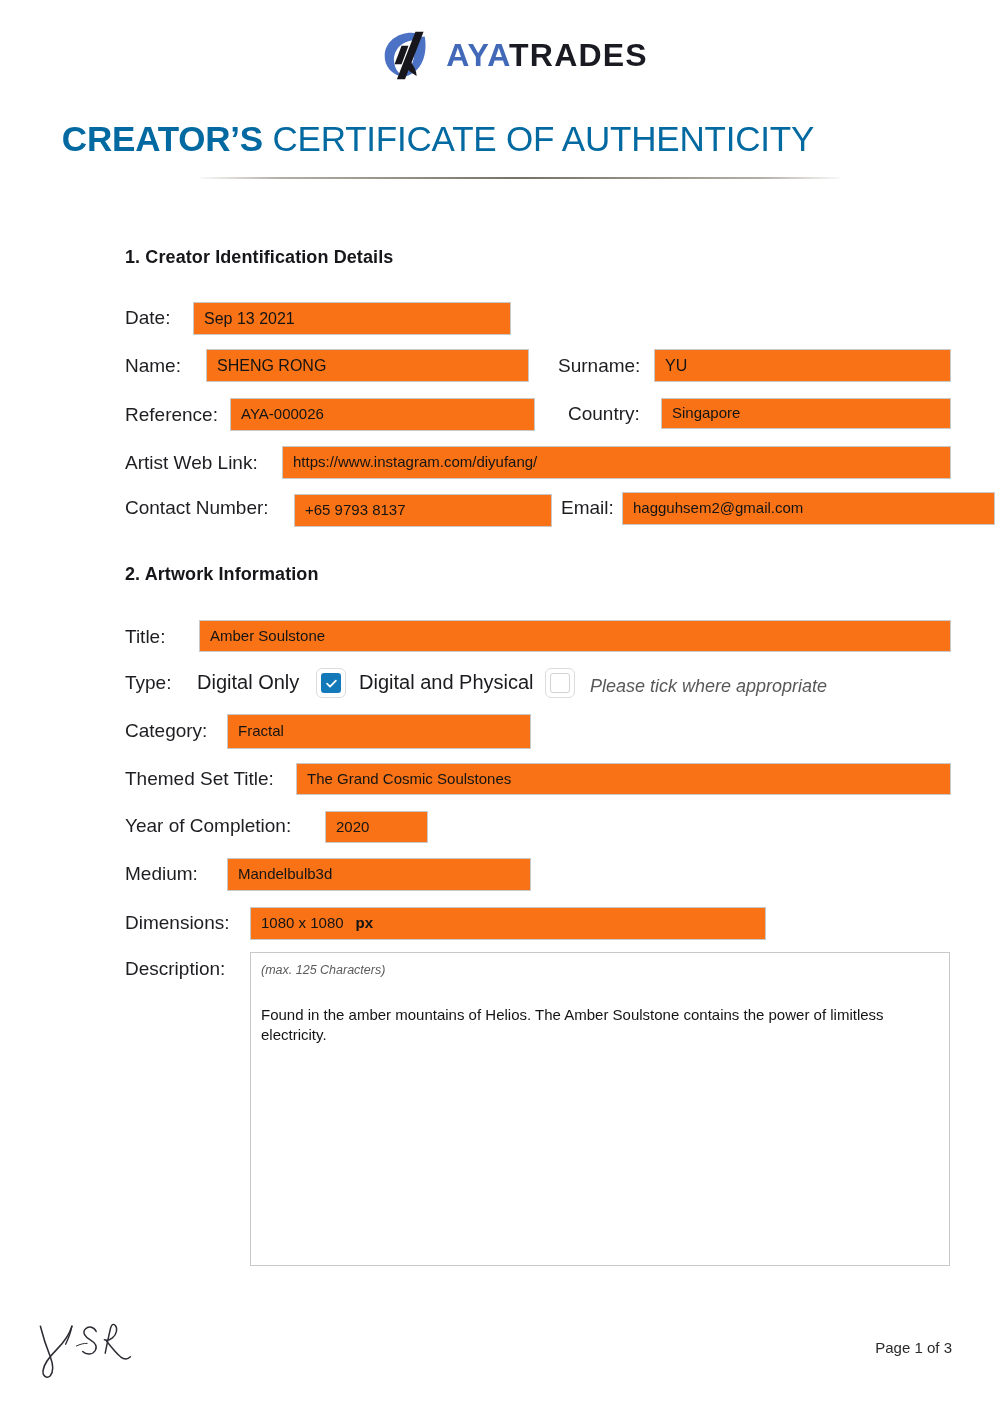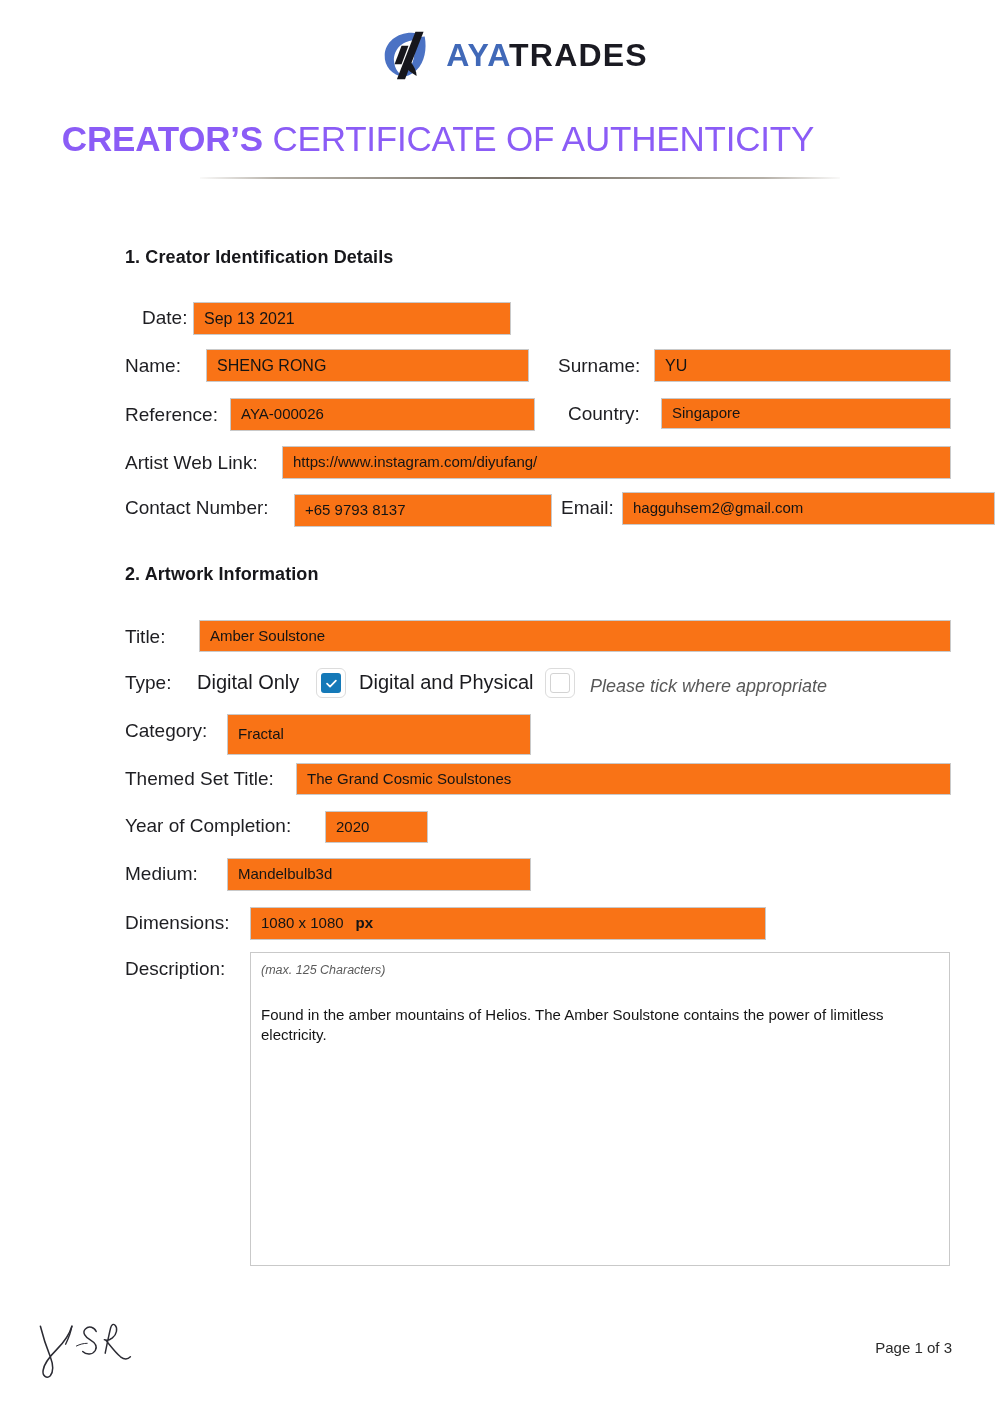--- a/index.html
+++ b/index.html
@@ -52,21 +52,21 @@
 
   
   .doc-title {
     position: absolute;
     left: 0; top: 117px;
     width: 876px;
     text-align: center;
     font-size: 35px;
     line-height: 44px;
     font-weight: 300;
-    color: #8b5cf6;
+    color: #0369a1;
     letter-spacing: -0.2px;
     white-space: nowrap;
   }
   .doc-title .strong {
     font-weight: 700;
   }
   .title-rule {
     position: absolute;
     left: 200px; top: 177px;
     width: 640px;
@@ -228,21 +228,21 @@
       <path d="M60 62 C66 70 70 78 70 86 C62 82 54 76 50 70 Z" fill="#16161c"></path>
     </svg>
     <div class="logo-text"><span class="logo-aya">AYA</span><span class="logo-trades">TRADES</span></div>
   </div>
 
   <div class="doc-title"><span class="strong">CREATOR’S</span><span> CERTIFICATE OF AUTHENTICITY</span></div>
   <div class="title-rule"></div>
 
   <div class="section-head" id="sec1">1. Creator Identification Details</div>
 
-  <div class="flabel" style="left:142px; top:308px;">Date:</div>
+  <div class="flabel" style="left:125px; top:308px;">Date:</div>
   <div class="fbox" style="left:193px; top:302px; width:318px; height:33px;">
     <span class="val big">Sep 13 2021</span>
   </div>
 
   <div class="flabel" style="left:125px; top:356px;">Name:</div>
   <div class="fbox" style="left:206px; top:349px; width:323px; height:33px;">
     <span class="val big">SHENG RONG</span>
   </div>
 
   <div class="flabel" style="left:558px; top:356px;">Surname:</div>
@@ -291,21 +291,21 @@
       </svg>
     </span>
   </div>
   <div class="type-word" style="left:359px; top:672px;">Digital and Physical</div>
   <div class="cbox unchecked" style="left:545px; top:668px;">
     <span class="inner"></span>
   </div>
   <div class="hint-italic" style="left:590px; top:677px;">Please tick where appropriate</div>
 
   <div class="flabel" style="left:125px; top:721px;">Category:</div>
-  <div class="fbox" style="left:227px; top:714px; width:304px; height:41px;">
+  <div class="fbox" style="left:227px; top:714px; width:304px; height:35px;">
     <span class="val">Fractal</span>
   </div>
 
   <div class="flabel" style="left:125px; top:769px;">Themed Set Title:</div>
   <div class="fbox" style="left:296px; top:763px; width:655px; height:32px;">
     <span class="val">The Grand Cosmic Soulstones</span>
   </div>
 
   <div class="flabel" style="left:125px; top:816px;">Year of Completion:</div>
   <div class="fbox" style="left:325px; top:811px; width:103px; height:32px;">

